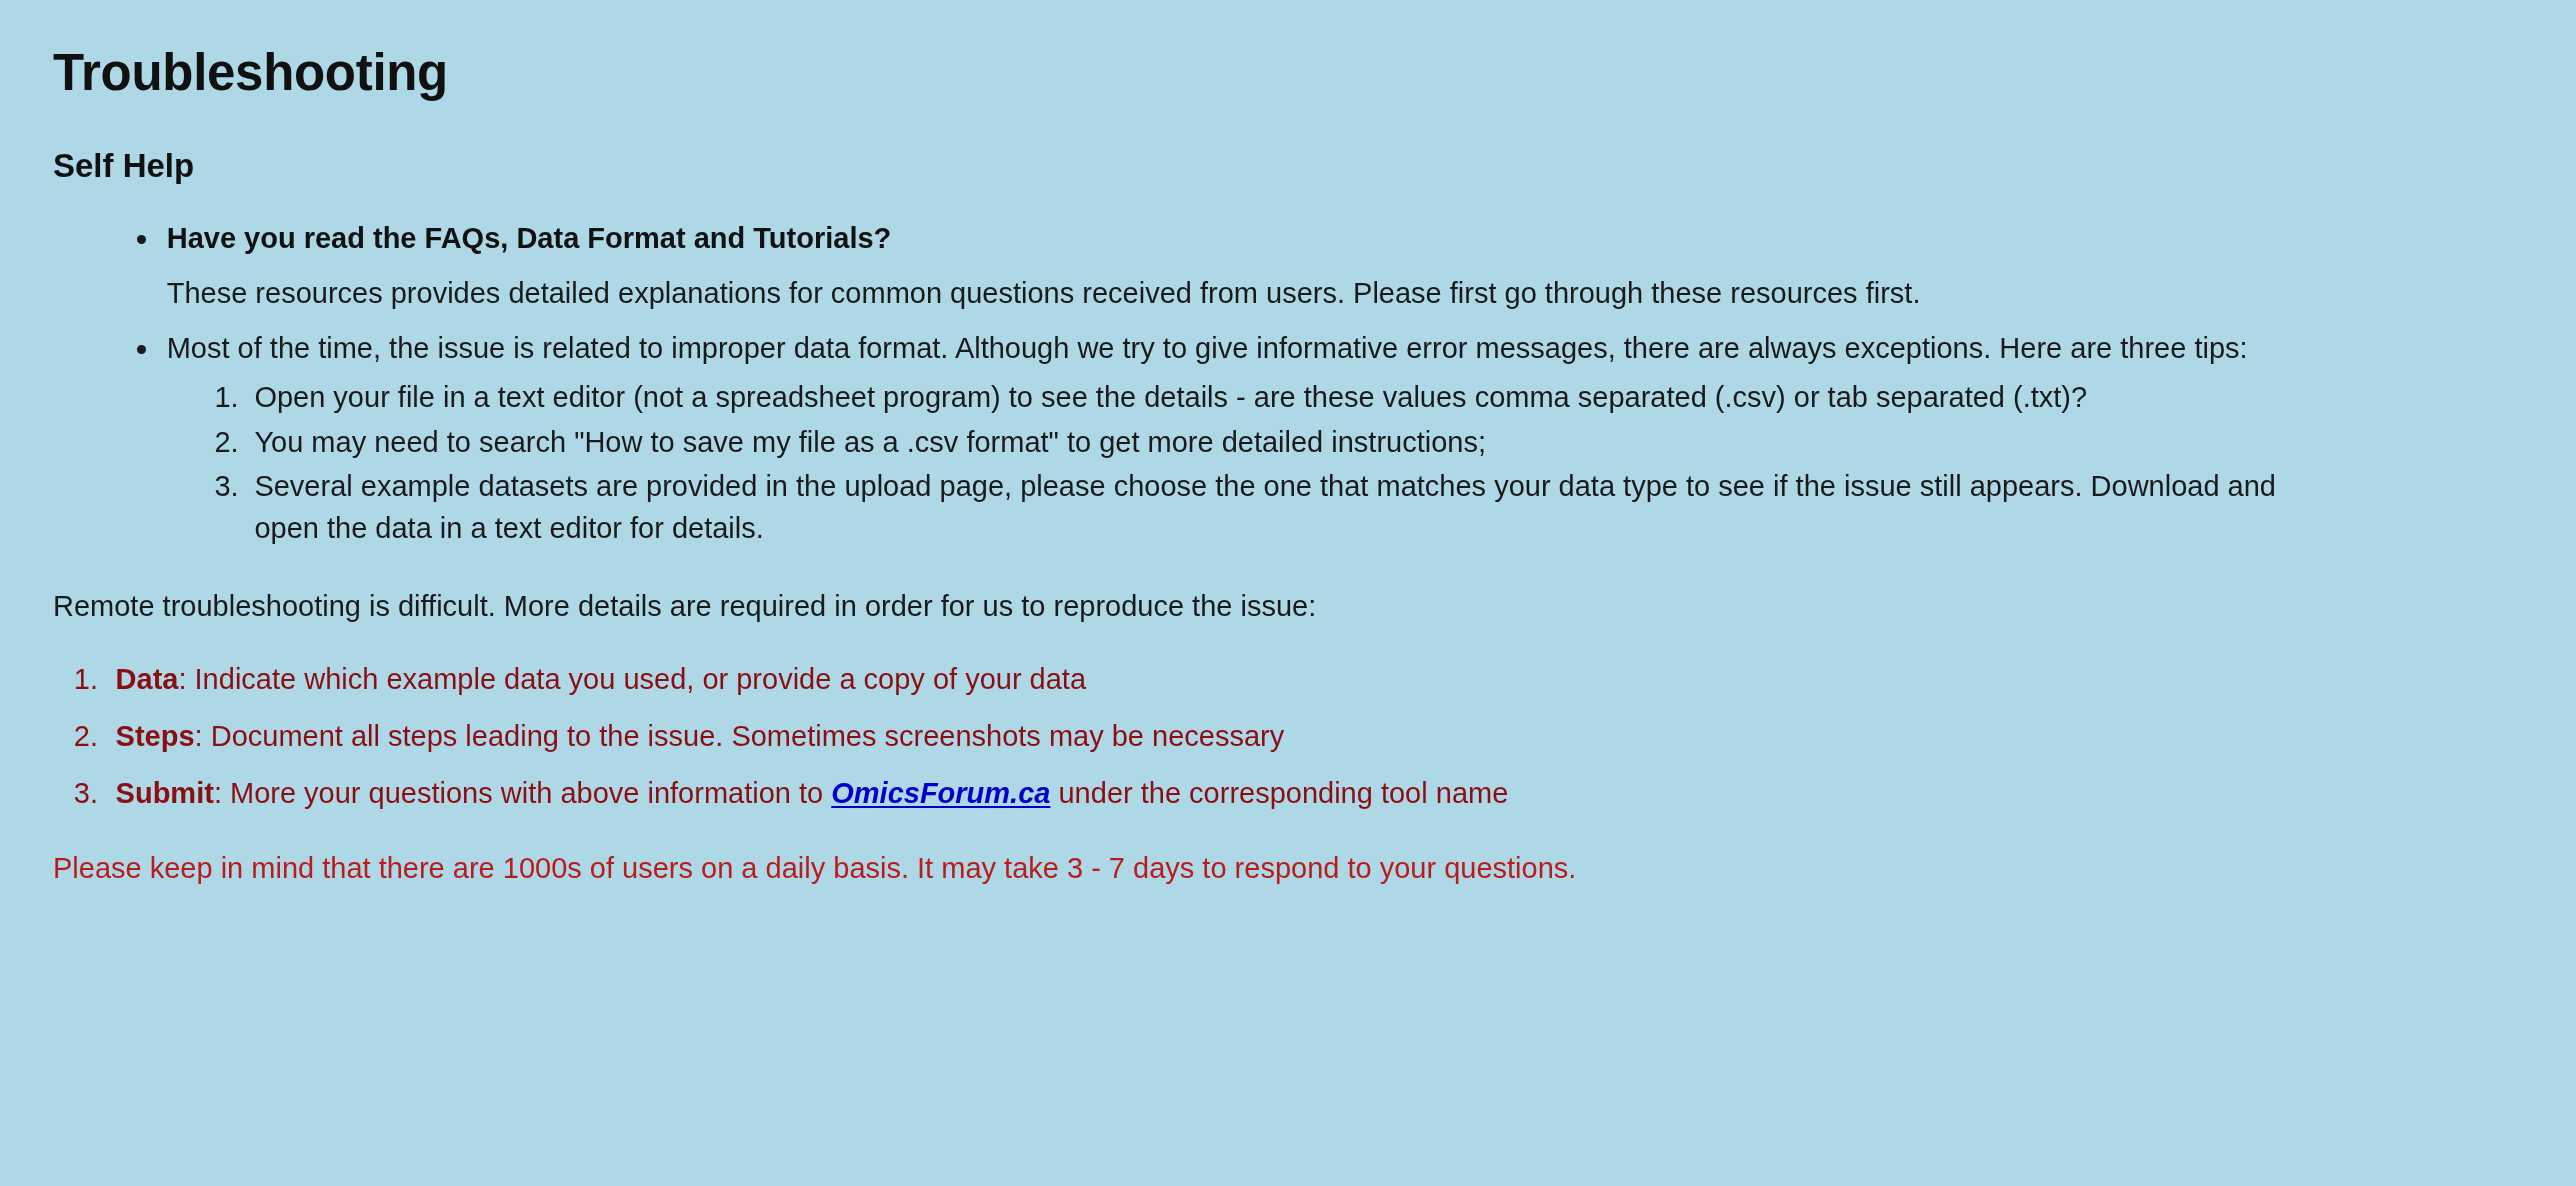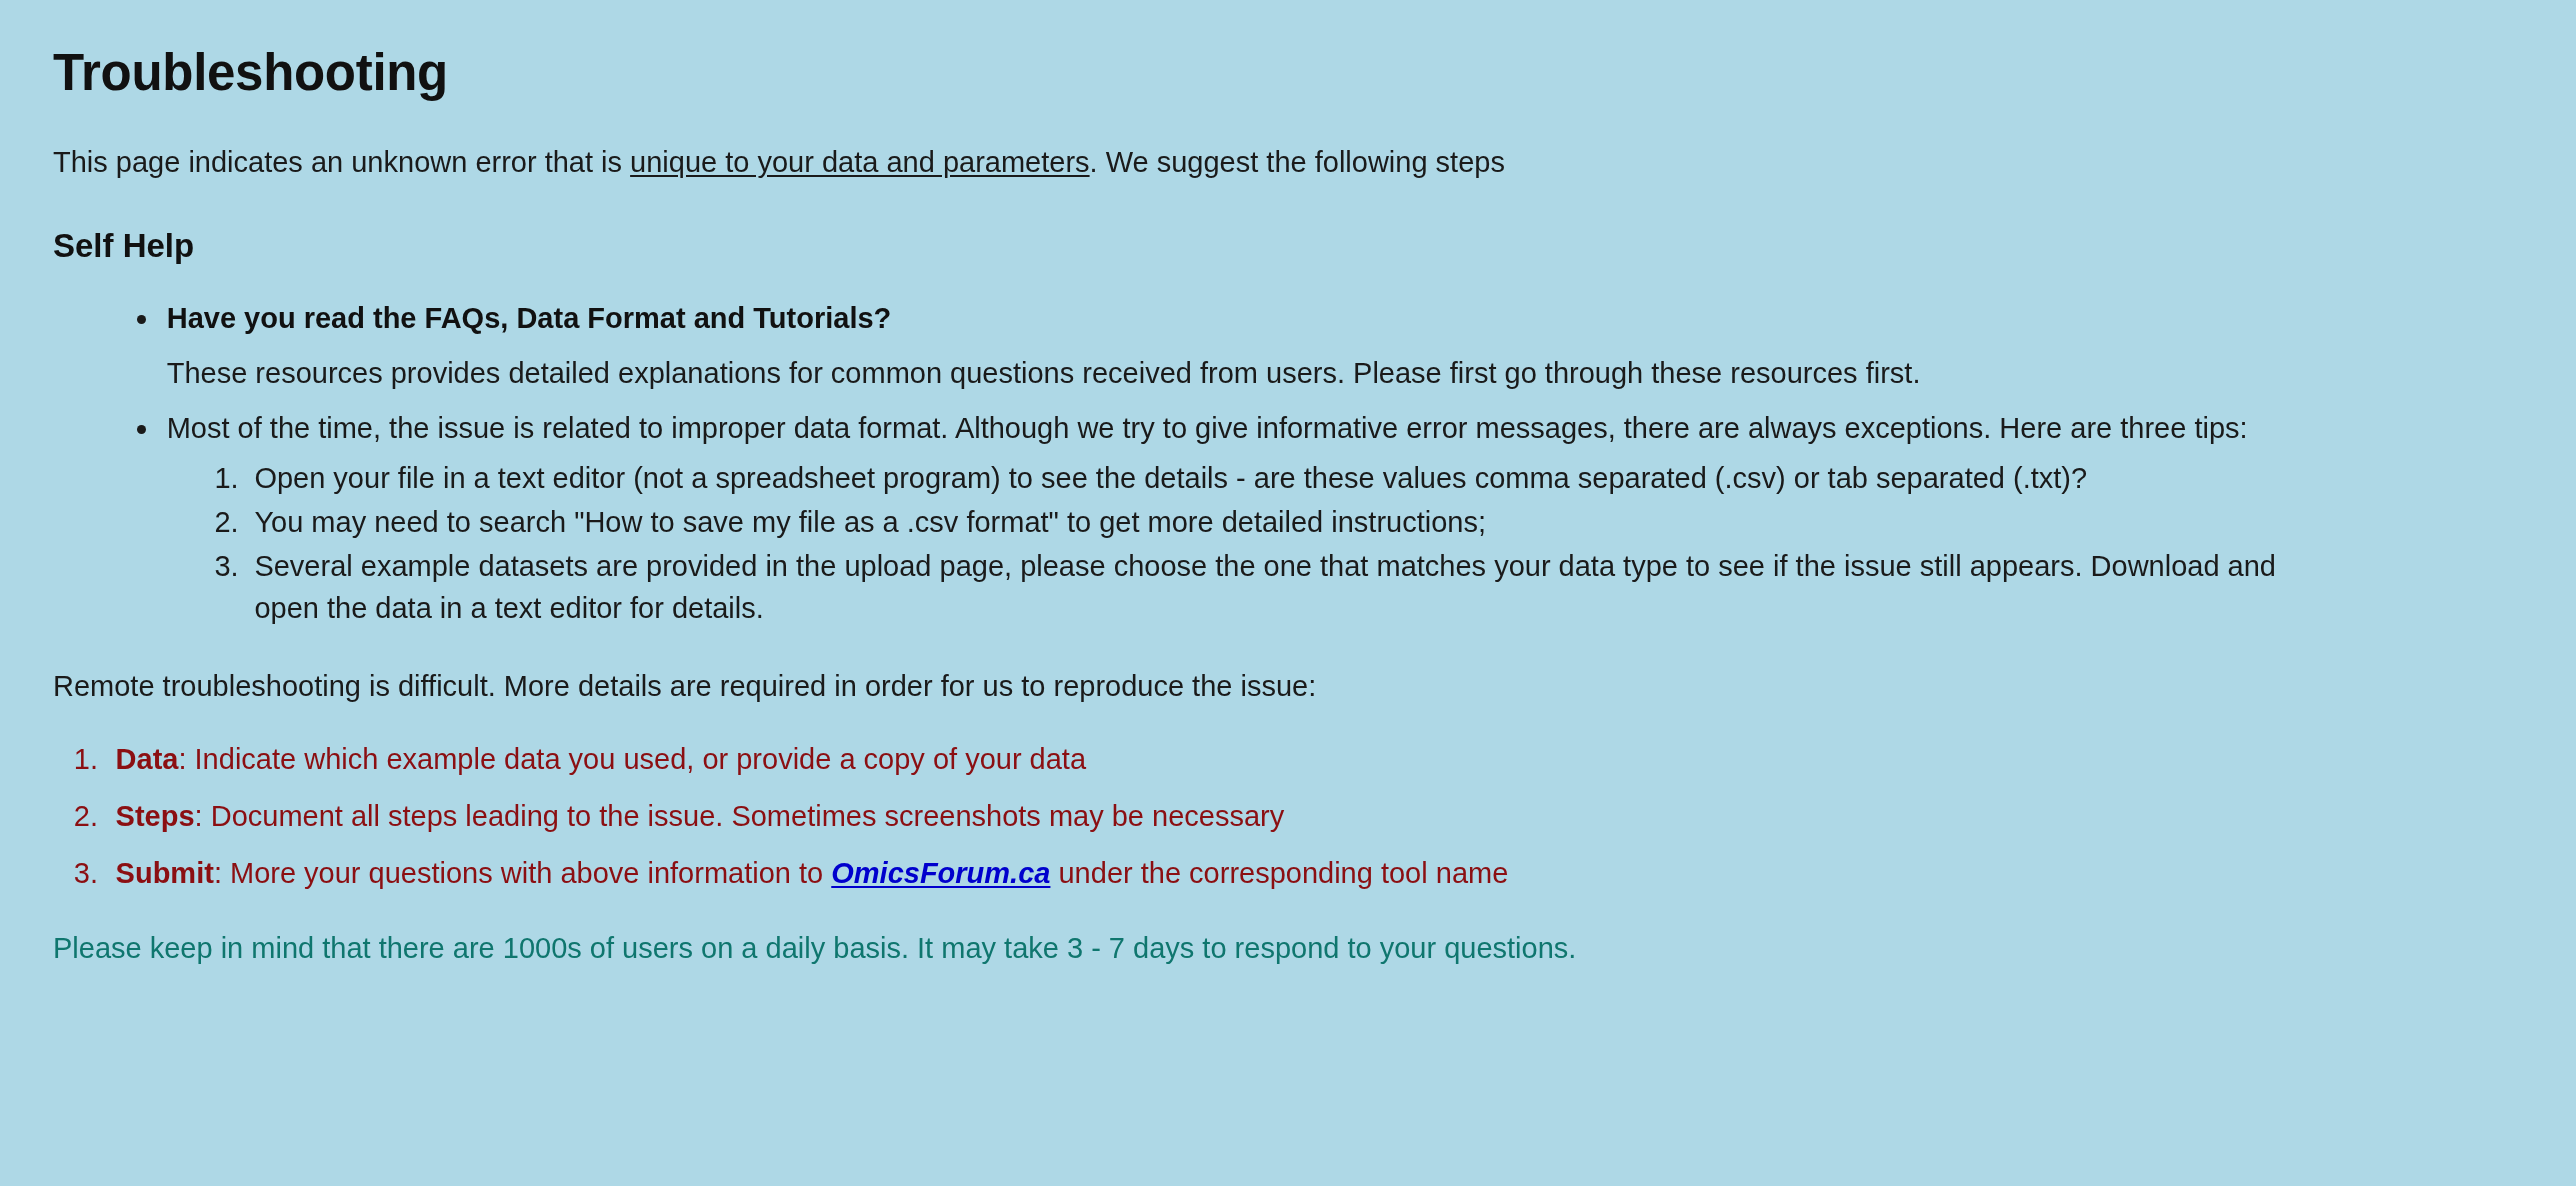--- a/index.html
+++ b/index.html
@@ -108,31 +108,30 @@
     font-weight: bold;
     text-decoration: underline;
     text-underline-offset: 2.9px;
     font-style: italic;
   }
 
   p.closing {
     font-size: 29px;
     line-height: 1.45;
     margin: 33px 0 0 0;
-    color: #0f766e;
+    color: #b91c1c;
   }
 </style>
 </head>
 <body>
 
 <div class="page">
 
   <h1 class="page-title">Troubleshooting</h1>
 
-  <p class="intro"><span>This page indicates an unknown error that is </span><span class="u-underline">unique to your data and parameters</span><span>. We suggest the following steps</span></p>
 
   <h2 class="section-title">Self Help</h2>
 
   <ul class="self-help">
     <li>
       <span class="li-head">Have you read the FAQs, Data Format and Tutorials?</span>
       <span class="li-body">These resources provides detailed explanations for common questions received from users. Please first go through these resources first.</span>
     </li>
     <li>
       <span class="li-body">Most of the time, the issue is related to improper data format. Although we try to give informative error messages, there are always exceptions. Here are three tips:</span>

